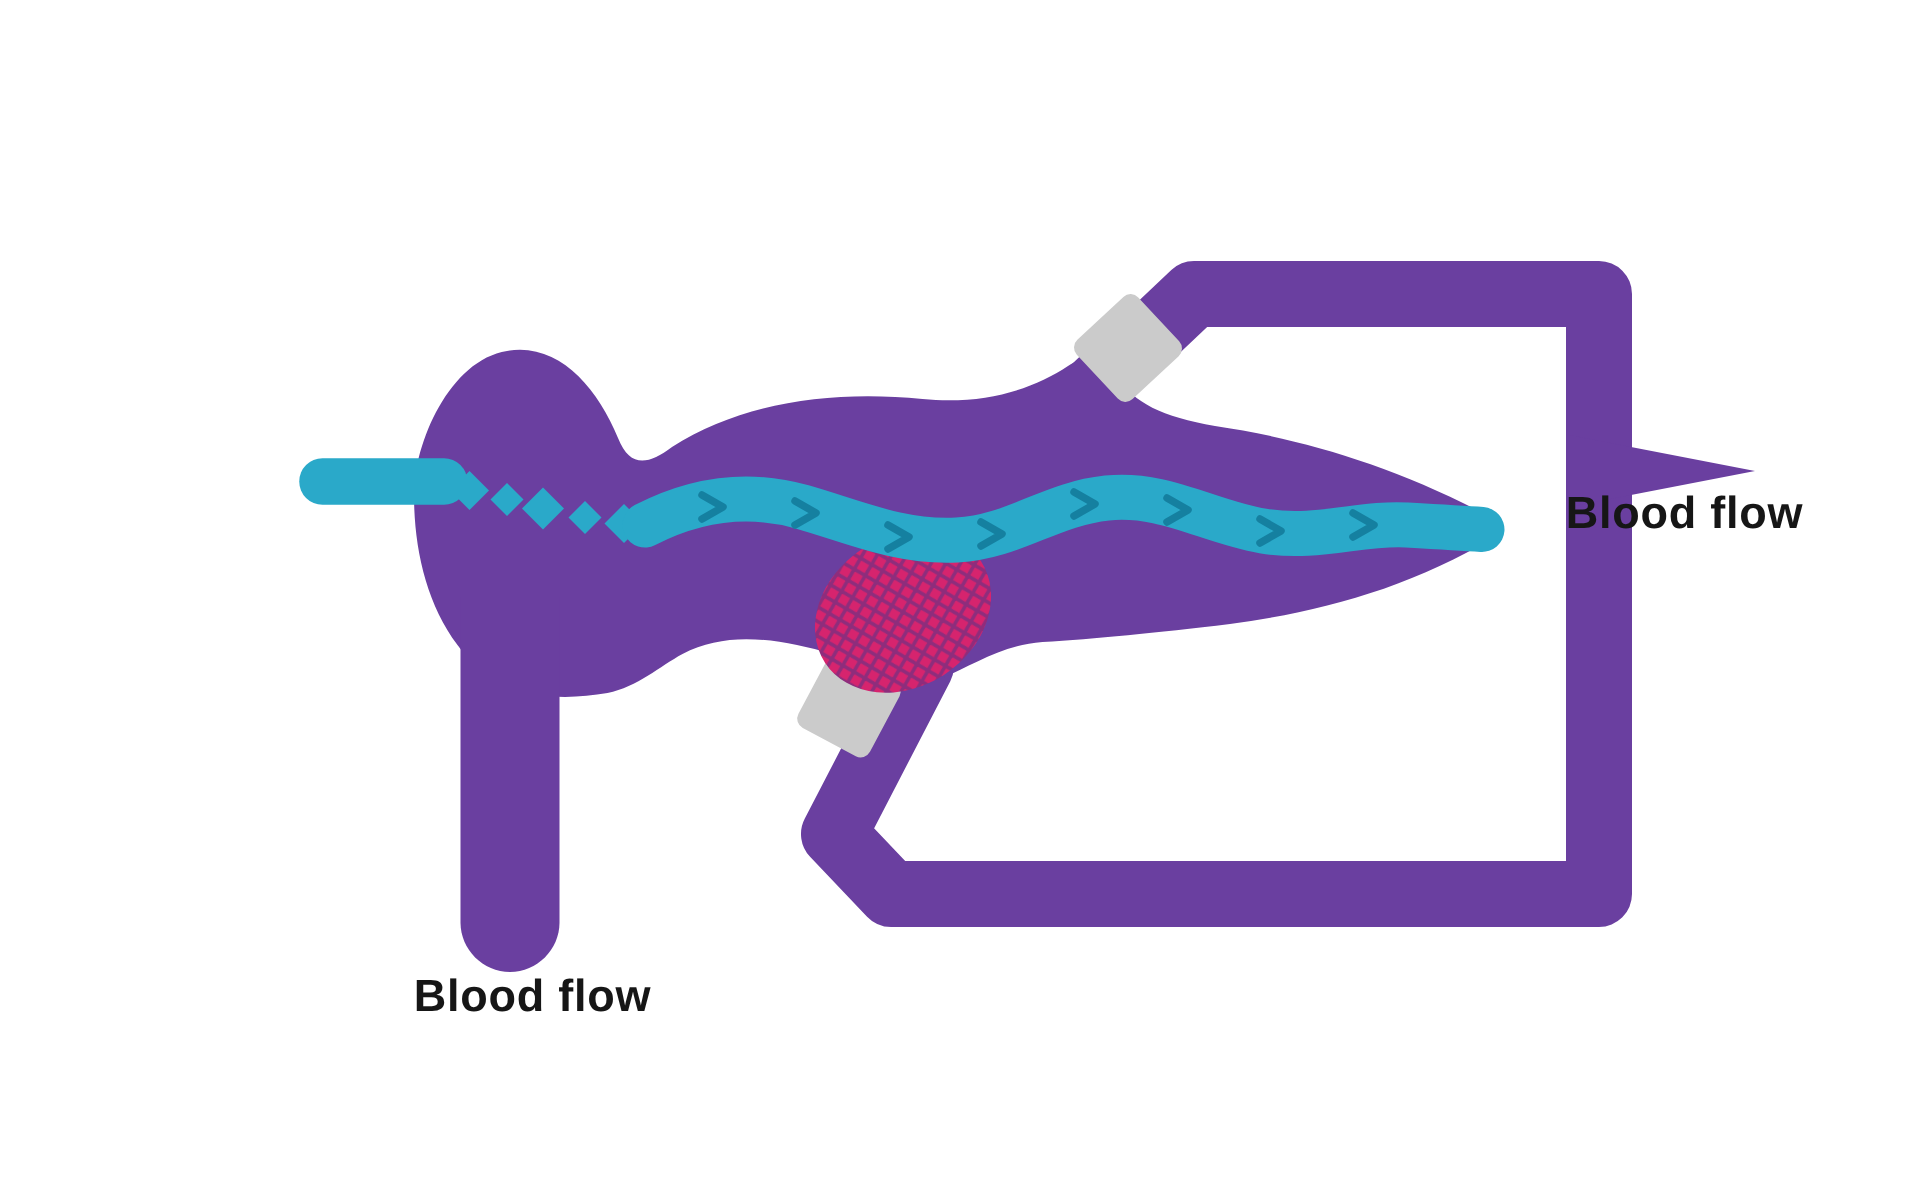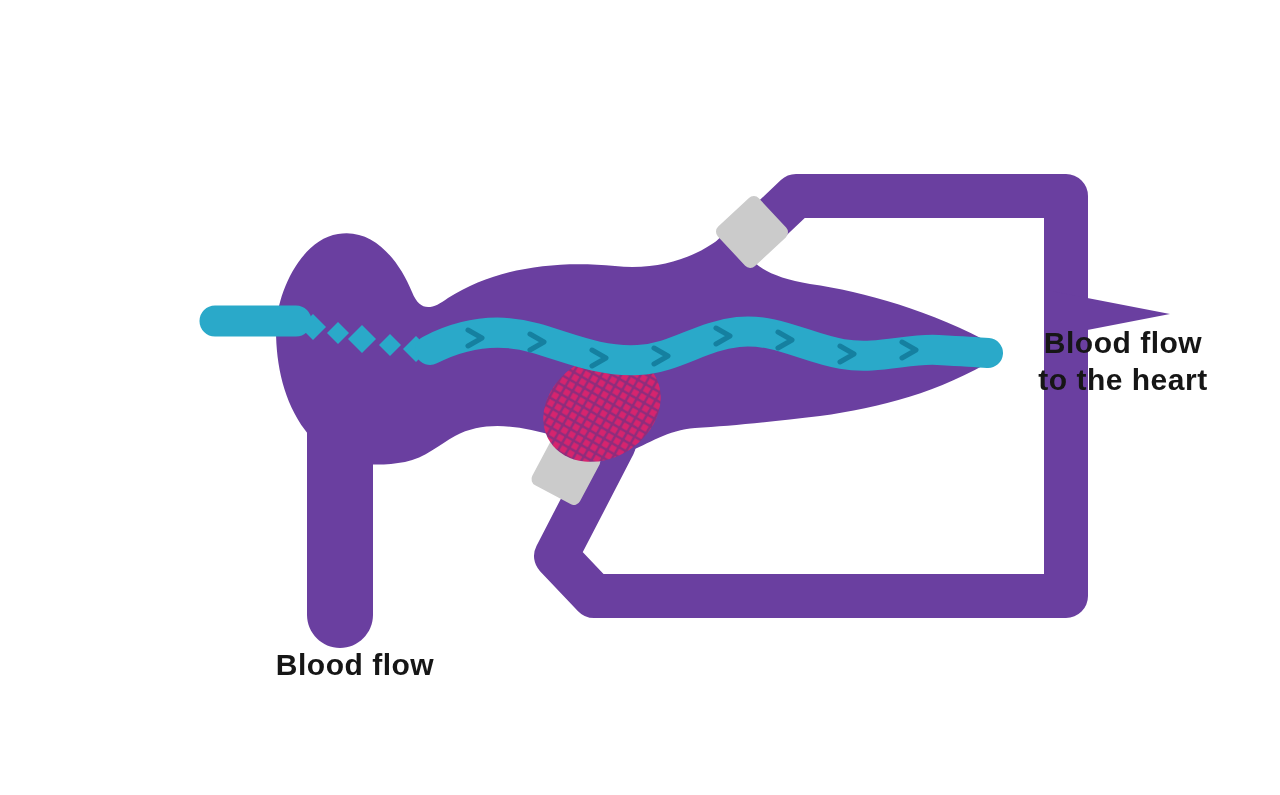--- a/index.html
+++ b/index.html
@@ -90,20 +90,19 @@
       <path d="M 654 348 L 668 356 L 654 364"></path>
       <path d="M 716 328 L 730 336 L 716 344"></path>
       <path d="M 778 332 L 792 340 L 778 348"></path>
       <path d="M 840 346 L 854 354 L 840 362"></path>
       <path d="M 902 342 L 916 350 L 902 358"></path>
     </g>
   </svg>
 
   <div class="diagram-label label-right">
     <div>Blood flow</div>
-    <div>to the heart</div>
   </div>
 
   <div class="diagram-label label-bottom-left">
     <div>Blood flow</div>
   </div>
 
 </div>
 
 </body></html>

